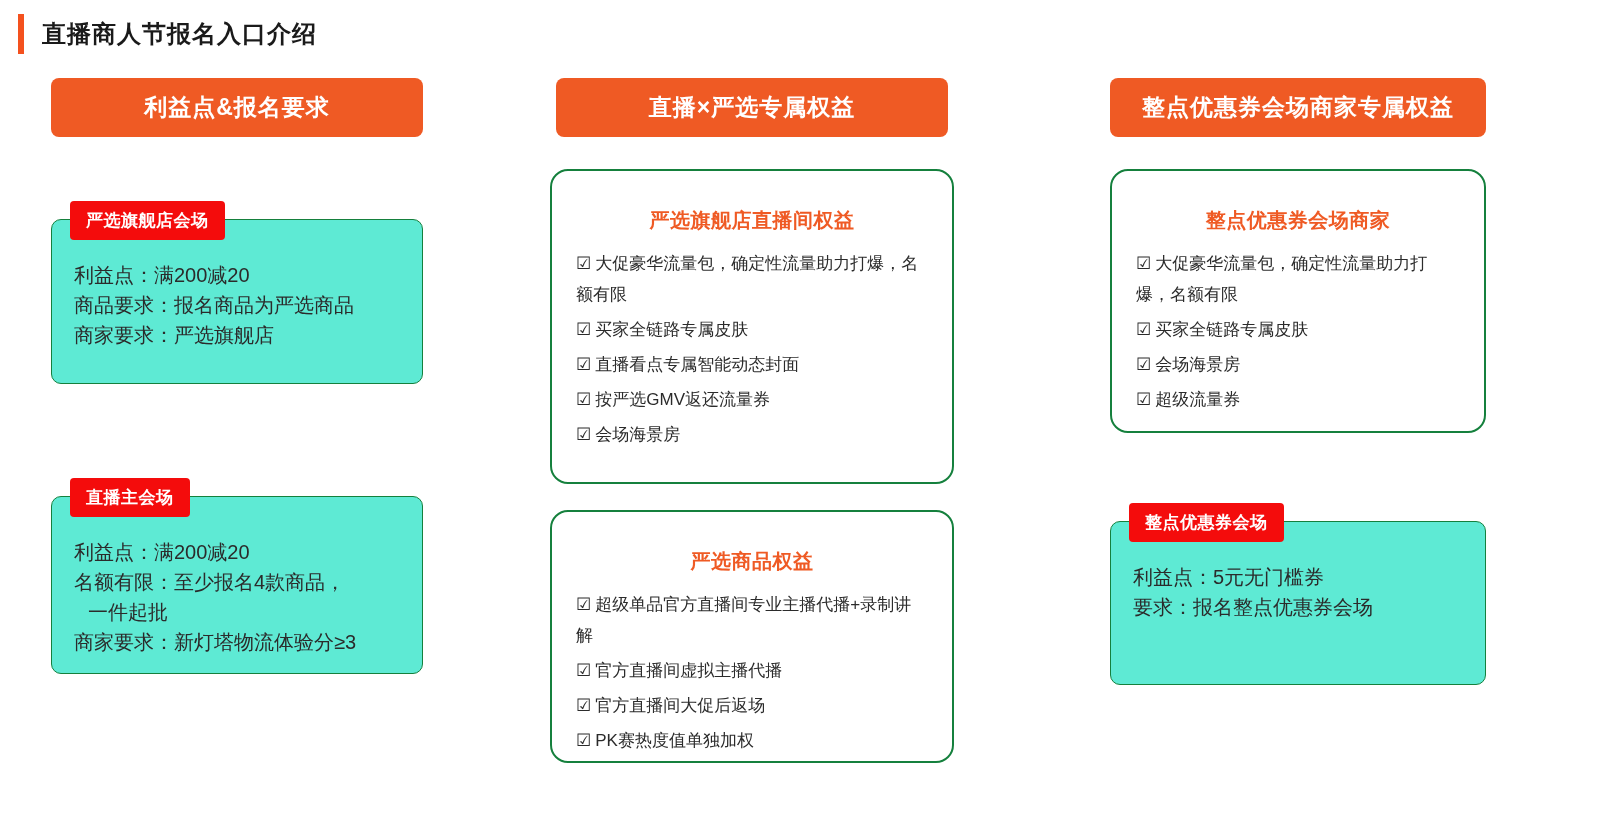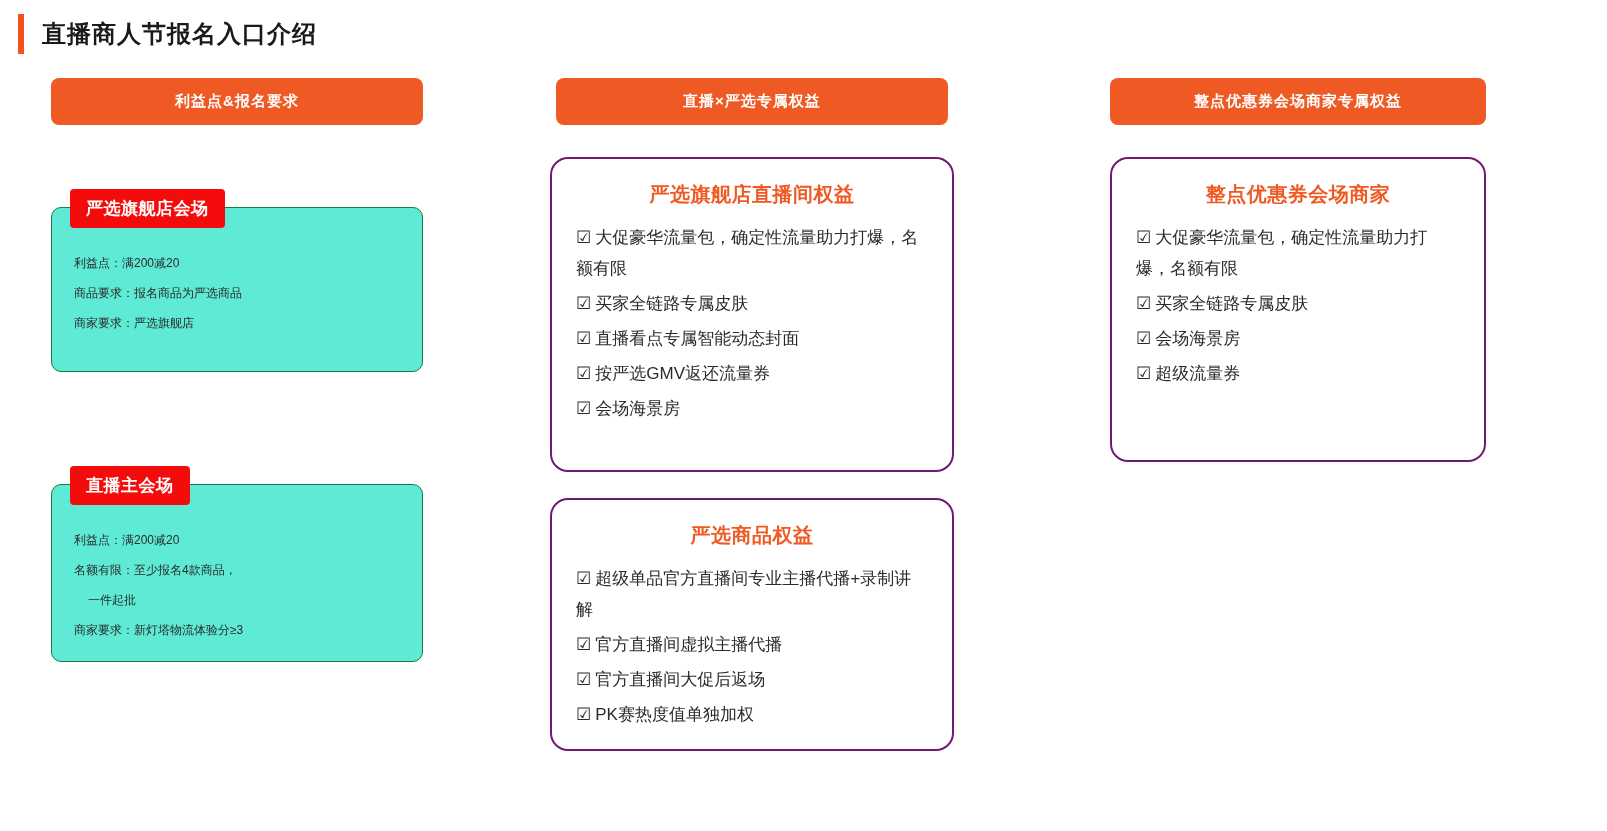--- a/index.html
+++ b/index.html
@@ -44,21 +44,21 @@
     position: absolute;
     top: 78px;
   }
   .col-1 { left: 51px;  width: 372px; }
   .col-2 { left: 550px; width: 404px; }
   .col-3 { left: 1110px; width: 376px; }
 
   .col-header {
     background: #ef5a24;
     color: #ffffff;
-    font-size: 15px;
+    font-size: 23px;
     font-weight: bold;
     text-align: center;
     border-radius: 8px;
     padding: 14px 6px;
     letter-spacing: 1px;
     box-sizing: border-box;
   }
   .col-2 .col-header { margin: 0 6px; }
 
   
@@ -77,33 +77,33 @@
     color: #ffffff;
     font-size: 17px;
     font-weight: bold;
     padding: 8px 16px;
     border-radius: 4px;
     white-space: nowrap;
     letter-spacing: 0.5px;
   }
   .soft-card-body {
     padding: 40px 22px 26px 22px;
-    font-size: 12px;
+    font-size: 20px;
     line-height: 30px;
     color: #2b2b2b;
   }
   .soft-card-body .line { white-space: pre-wrap; }
   .soft-card-body .line.indent { text-indent: 0; }
 
   
   .outline-card {
-    border: 2px solid #701a75;
+    border: 2px solid #15803d;
     border-radius: 18px;
     box-sizing: border-box;
-    padding: 22px 24px 26px 24px;
+    padding: 36px 24px 26px 24px;
     background: #ffffff;
   }
   .outline-card h3 {
     margin: 0 0 14px 0;
     text-align: center;
     color: #ef5a24;
     font-size: 20px;
     font-weight: bold;
     letter-spacing: 0.5px;
   }
@@ -163,21 +163,28 @@
     <div class="bullet"><span class="box">☑</span><span>超级单品官方直播间专业主播代播+录制讲解</span></div>
     <div class="bullet"><span class="box">☑</span><span>官方直播间虚拟主播代播</span></div>
     <div class="bullet"><span class="box">☑</span><span>官方直播间大促后返场</span></div>
     <div class="bullet"><span class="box">☑</span><span>PK赛热度值单独加权</span></div>
   </div>
 </div>
 
 <div class="col col-3">
   <div class="col-header">整点优惠券会场商家专属权益</div>
 
-  <div class="outline-card" style="margin-top:32px; height:305px;">
+  <div class="outline-card" style="margin-top:32px; height:264px;">
     <h3>整点优惠券会场商家</h3>
     <div class="bullet"><span class="box">☑</span><span>大促豪华流量包，确定性流量助力打爆，名额有限</span></div>
     <div class="bullet"><span class="box">☑</span><span>买家全链路专属皮肤</span></div>
     <div class="bullet"><span class="box">☑</span><span>会场海景房</span></div>
     <div class="bullet"><span class="box">☑</span><span>超级流量券</span></div>
   </div>
 
+  <div class="soft-card" style="margin-top:88px; height:164px;">
+    <div class="red-tag">整点优惠券会场</div>
+    <div class="soft-card-body">
+      <div class="line">利益点：5元无门槛券</div>
+      <div class="line">要求：报名整点优惠券会场</div>
+    </div>
+  </div>
 </div>
 
 </body></html>

